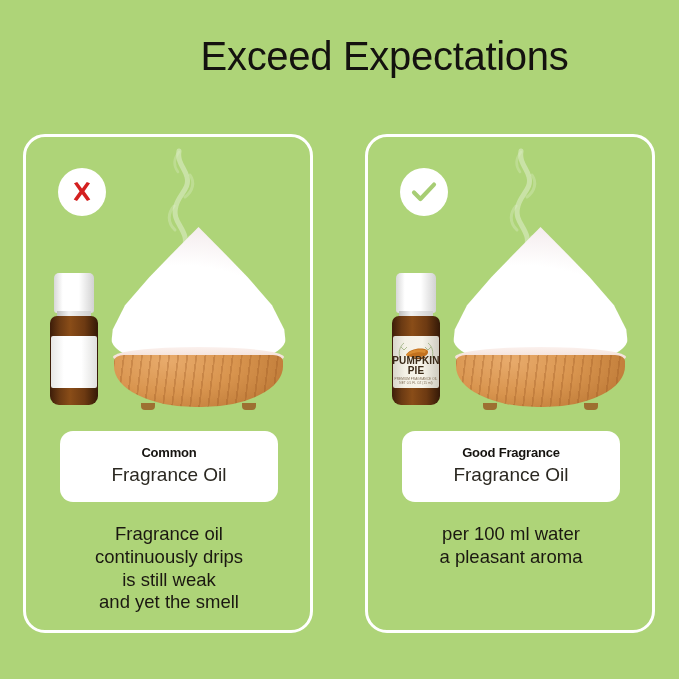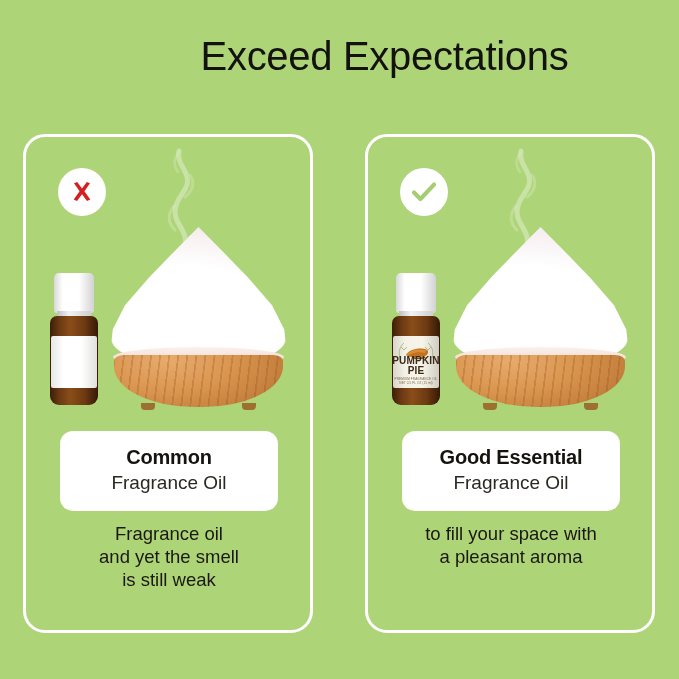--- a/index.html
+++ b/index.html
@@ -223,21 +223,21 @@
     top: 294px;
     left: 34px;
     width: 218px;
     padding: 14px 10px 16px;
     background: #ffffff;
     border-radius: 13px;
     text-align: center;
     box-sizing: border-box;
   }
   .name-card .brand {
-    font-size: 20px;
+    font-size: 13px;
     font-weight: 700;
     color: #15130f;
     line-height: 1.2;
     letter-spacing: -0.2px;
   }
   .name-card .type {
     font-size: 19px;
     font-weight: 400;
     color: #2b2821;
     line-height: 1.25;
@@ -301,22 +301,23 @@
 
     </div>
 
     <div class="name-card">
       <div class="brand">Common</div>
       <div class="type">Fragrance Oil</div>
     </div>
 
     <div class="desc">
       <div>Fragrance oil</div>
+      <div>continuously drips</div>
+      <div>is still weak</div>
       <div>and yet the smell</div>
-      <div>is still weak</div>
     </div>
 
   </div>
 
   <div class="panel panel-right">
 
     <div class="badge">
       <svg width="28" height="28" viewBox="0 0 28 28">
         <path d="M4 14.6 L10.4 21 L24 6.6" fill="none" stroke="#a7cd74" stroke-width="4.2" stroke-linecap="round" stroke-linejoin="round"></path>
       </svg>
@@ -360,24 +361,24 @@
           <div class="l-name">PUMPKIN</div>
           <div class="l-name">PIE</div>
           <div class="l-sub">PREMIUM FRAGRANCE OIL</div>
           <div class="l-sub">NET 0.5 FL OZ (15 ml)</div>
         </div>
       </div>
 
     </div>
 
     <div class="name-card">
-      <div class="brand">Good Essential</div>
+      <div class="brand">Good Fragrance</div>
       <div class="type">Fragrance Oil</div>
     </div>
 
     <div class="desc">
-      <div>to fill your space with</div>
+      <div>per 100 ml water</div>
       <div>a pleasant aroma</div>
     </div>
 
   </div>
 
 </div>
 
 </body></html>

